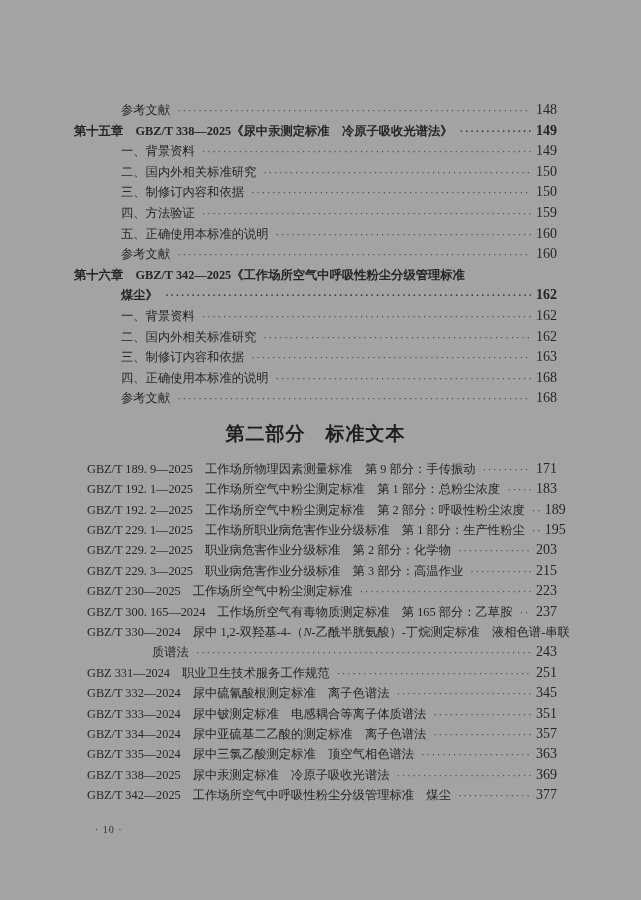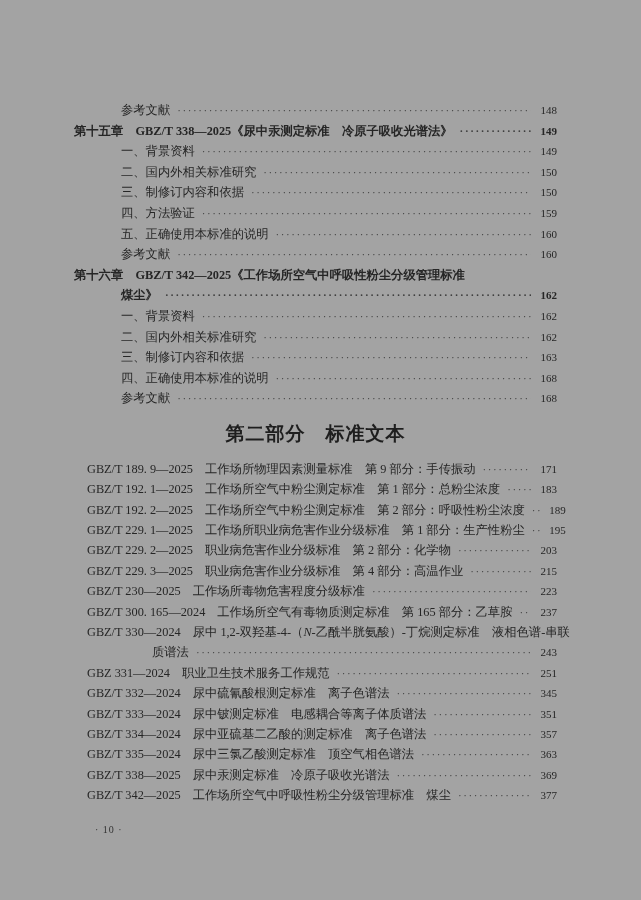--- a/index.html
+++ b/index.html
@@ -39,21 +39,21 @@
     font-size: 11px;
     letter-spacing: 1.6px;
   }
   .leader::after {
     content: "····································································································································································";
   }
   .pg {
     white-space: nowrap;
     min-width: 22px;
     text-align: right;
-    font-size: 11px;
+    font-size: 14px;
   }
   .part2-heading {
     margin-top: 12px;
     height: 25px;
     line-height: 25px;
     text-align: center;
     font-size: 19px;
     font-weight: 700;
     letter-spacing: 1px;
     color: #1e1e1e;
@@ -183,27 +183,27 @@
         <span class="pg">195</span>
       </div>
       <div class="row">
         <span class="std-num">GBZ/T 229. 2—2025</span>
         <span class="lbl">职业病危害作业分级标准　第 2 部分：化学物</span>
         <span class="leader"></span>
         <span class="pg">203</span>
       </div>
       <div class="row">
         <span class="std-num">GBZ/T 229. 3—2025</span>
-        <span class="lbl">职业病危害作业分级标准　第 4 部分：高温作业</span>
+        <span class="lbl">职业病危害作业分级标准　第 3 部分：高温作业</span>
         <span class="leader"></span>
         <span class="pg">215</span>
       </div>
       <div class="row">
         <span class="std-num">GBZ/T 230—2025</span>
-        <span class="lbl">工作场所毒物危害程度分级标准</span>
+        <span class="lbl">工作场所空气中粉尘测定标准</span>
         <span class="leader"></span>
         <span class="pg">223</span>
       </div>
       <div class="row">
         <span class="std-num">GBZ/T 300. 165—2024</span>
         <span class="lbl">工作场所空气有毒物质测定标准　第 165 部分：乙草胺</span>
         <span class="leader"></span>
         <span class="pg">237</span>
       </div>
       <div class="row">

